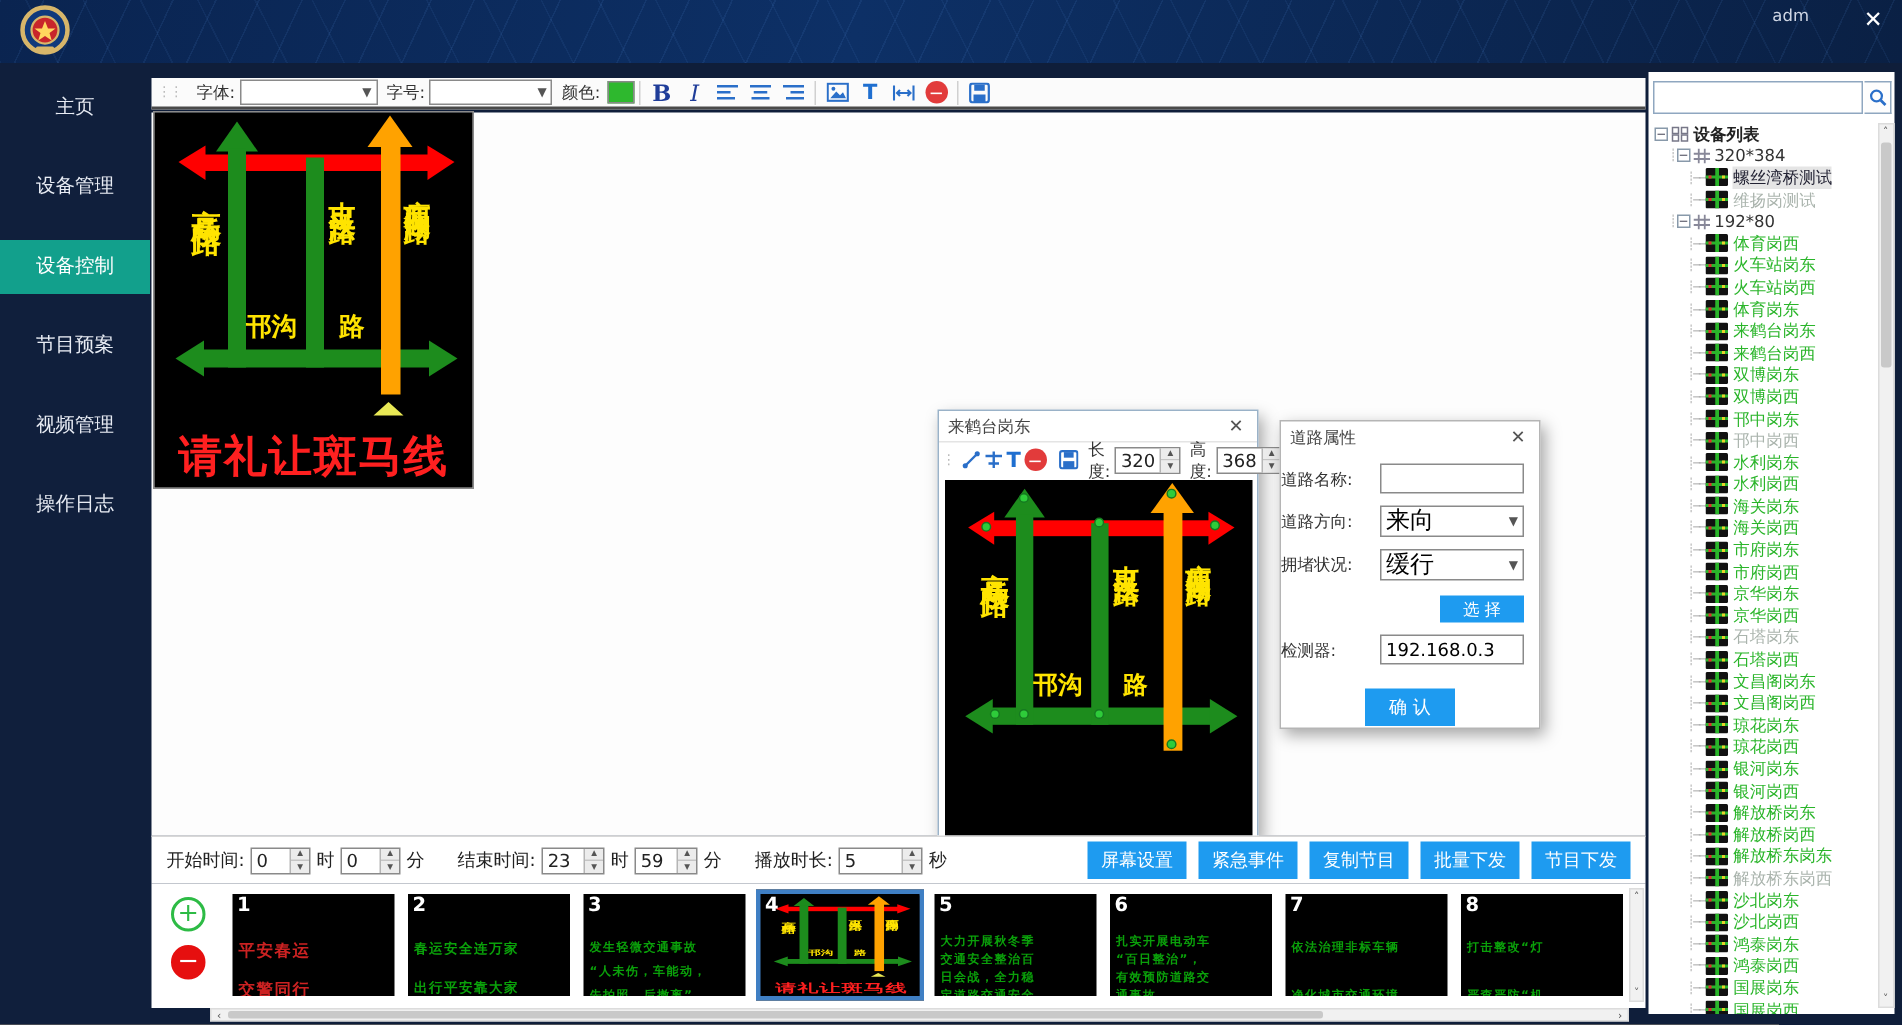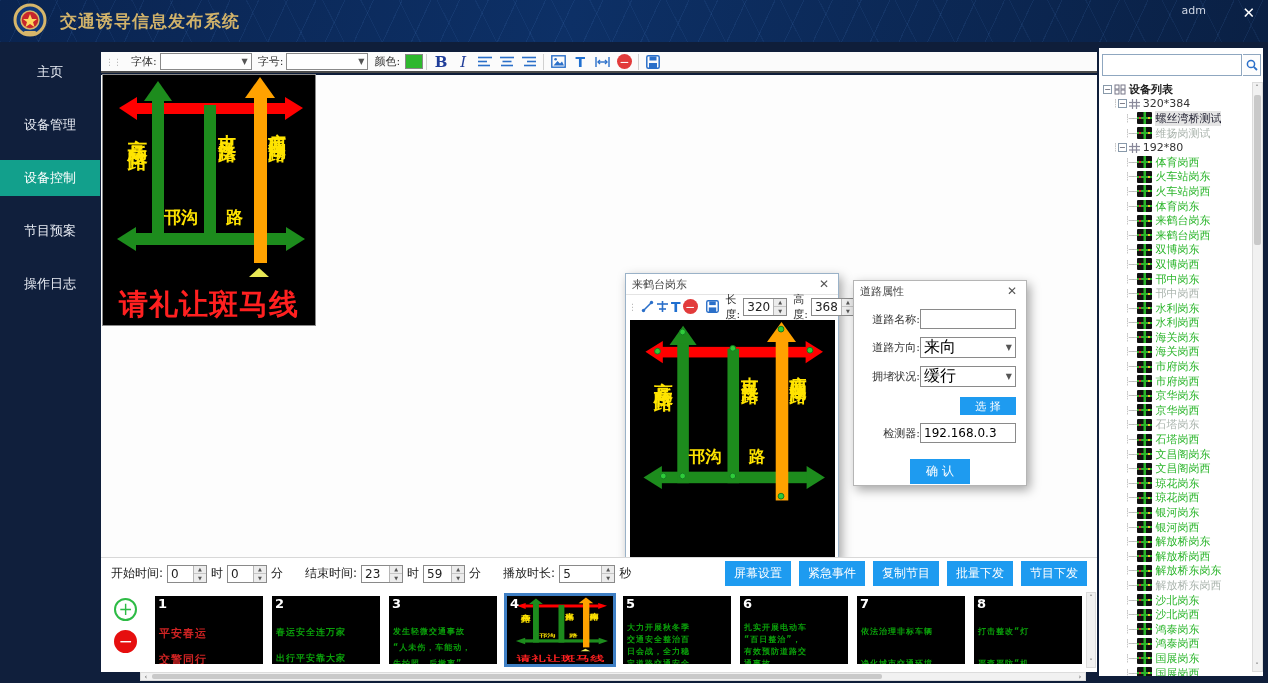--- a/index.html
+++ b/index.html
@@ -49,21 +49,21 @@
 
   
   .dialog{position:absolute;background:#fff;border:1px solid #9ab2c8;box-shadow:3px 4px 10px rgba(0,0,0,.35);}
   .dlg-title{height:20px;display:flex;align-items:center;font-size:11px;color:#444;padding:0 6px;}
   .dlg-x{margin-left:auto;color:#555;font-size:12px;cursor:pointer;padding:0 3px;}
   #editor-dlg{left:524px;top:198px;width:214px;height:287px;}
   #editor-tb{height:24px;display:flex;align-items:center;border-top:1px solid #e4e4e4;padding:0 2px;font-size:11px;color:#333;}
   #editor-canvas{position:absolute;left:4px;top:46px;width:205px;height:238px;}
   #props-dlg{left:752px;top:205px;width:174px;height:206px;border-color:#b5b5b5;}
   #props-dlg .row{display:flex;align-items:center;margin:8px 8px 0 0;}
-  #props-dlg .lbl{width:66px;text-align:right;font-size:11px;color:#333;flex:none;}
+  #props-dlg .lbl{width:66px;text-align:left;font-size:11px;color:#333;flex:none;}
   #props-dlg input{width:96px;height:20px;border:1px solid #8a8a8a;font-size:12px;padding:0 3px;}
   #props-dlg .dd{width:96px;height:21px;justify-content:space-between;}
   .btn-blue{background:#1e9bf0;color:#fff;border:none;font-size:11px;cursor:pointer;}
   #btn-select{display:block;margin:10px 10px 0 auto;width:56px;height:18px;}
   #btn-confirm{display:block;margin:16px auto 0 auto;width:60px;height:25px;font-size:12px;}
 
   
   .spin{display:inline-flex;border:1px solid #8a8a8a;background:#fff;height:18px;vertical-align:middle;}
   .spin .v{min-width:18px;padding:0 3px;font-size:12px;display:flex;align-items:center;color:#222;}
   .spin .btns{display:flex;flex-direction:column;width:13px;border-left:1px solid #b5b5b5;}
@@ -120,30 +120,30 @@
   <div id="header">
     <div class="net"></div>
     <div id="logo">
       <svg width="36" height="36" viewBox="0 0 36 36">
         <circle cx="18" cy="17" r="15" fill="#103a7c" stroke="#d7b66a" stroke-width="3"></circle>
         <circle cx="18" cy="17" r="9" fill="#c8262b" stroke="#d7b66a" stroke-width="1.5"></circle>
         <polygon points="18,11 20,16 25,16 21,19 22.5,24 18,21 13.5,24 15,19 11,16 16,16" fill="#ffd75e"></polygon>
         <rect x="12" y="28" width="12" height="4" rx="1" fill="#d7b66a"></rect>
       </svg>
     </div>
-    <h1 id="app-title">交通诱导信息发布系统</h1>
     <div id="user">adm</div>
     <div id="win-close">✕</div>
   </div>
 
   <div id="sidebar">
       <div class="side-item">主页</div>
       <div class="side-item">设备管理</div>
       <div class="side-item active">设备控制</div>
       <div class="side-item">节目预案</div>
+      <div class="side-item">视频管理</div>
       <div class="side-item">操作日志</div>
     </div>
 
   <div id="toolbar">
     <span class="grip">⋮⋮</span>
     <span class="tb-label">字体:</span>
     <span class="dd" style="width:92px">
         <span></span>
         <span class="caret">▼</span>
       </span>

